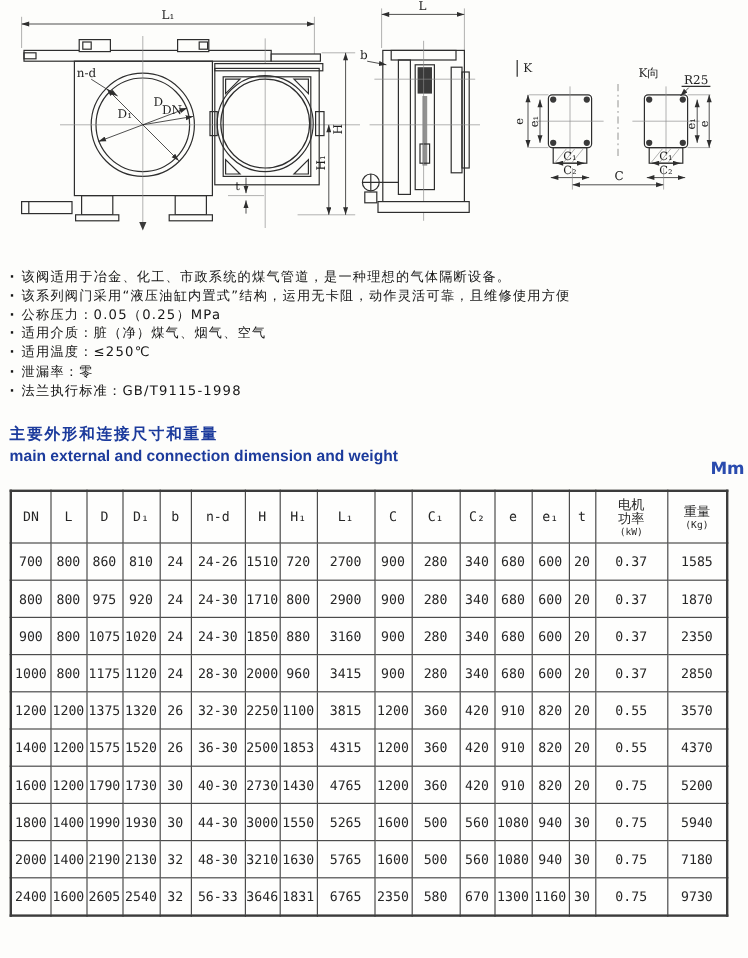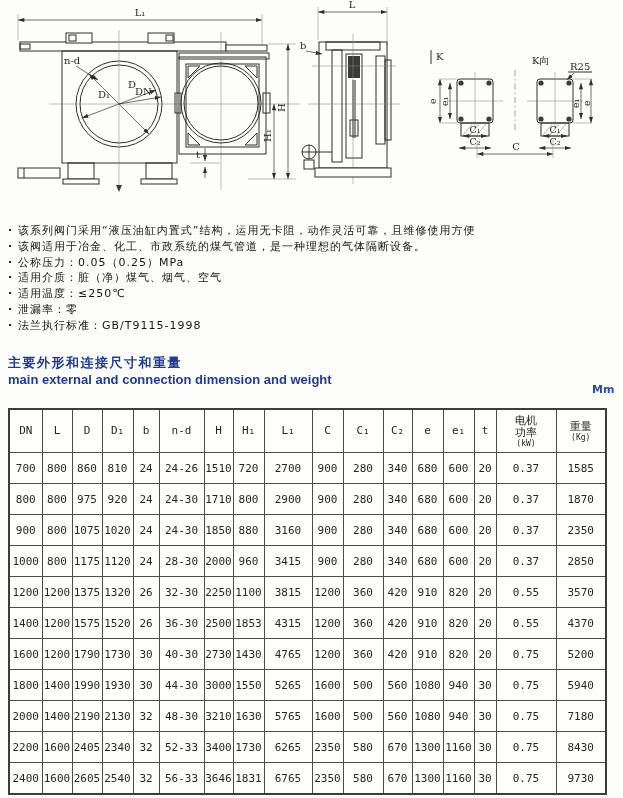--- a/index.html
+++ b/index.html
@@ -19,21 +19,21 @@
   .lblb{font:10px "DejaVu Serif",serif;fill:#1d1d1d;}
   
   .bullets{position:absolute;left:8px;top:223px;width:608px;font-size:11px;
            letter-spacing:1px;line-height:15.8px;color:#151515;}
   .bullet{white-space:nowrap;}
   .bm{display:inline-block;width:10px;font-weight:bold;}
   
   .heading{position:absolute;left:8px;top:354px;color:#1c3b9c;}
   .h-zh{font-size:13px;font-weight:bold;letter-spacing:1.5px;line-height:17px;}
   .h-en{font-size:13px;font-weight:bold;line-height:18px;font-family:"Liberation Sans","DejaVu Sans",sans-serif;}
-  .unit{position:absolute;left:592px;top:383px;color:#2a4bae;font-size:11px;font-weight:bold;}
+  .unit{position:absolute;left:592px;top:383px;color:#2a4bae;font-size:14px;font-weight:bold;}
   
   .tblwrap{position:absolute;left:8px;top:408px;}
   table{border-collapse:collapse;table-layout:fixed;background:#fefefd;}
   th,td{border:1px solid #4c4c4c;text-align:center;vertical-align:middle;padding:0;
         font-family:"DejaVu Sans Mono","DejaVu Sans",sans-serif;color:#262626;}
   table{border:2px solid #3c3c3c;}
   th{height:42px;font-size:11px;font-weight:normal;line-height:12px;}
   th .small{font-size:8px;line-height:9px;}
   td{height:30px;font-size:11px;}
 </style>
@@ -213,22 +213,22 @@
       </g>
 
       <text class="lblb" x="516" y="150" text-anchor="middle">C</text>
       <line class="dim" x1="477" y1="154" x2="553" y2="154" marker-start="url(#as)" marker-end="url(#ae)"></line>
       <line class="thin" x1="477" y1="140" x2="477" y2="158"></line>
       <line class="thin" x1="553" y1="140" x2="553" y2="158"></line>
     </svg>
   </div>
 
   <div class="bullets">
+      <div class="bullet"><span class="bm">·</span><span>该阀适用于冶金、化工、市政系统的煤气管道，是一种理想的气体隔断设备。</span></div>
       <div class="bullet"><span class="bm">·</span><span>该系列阀门采用“液压油缸内置式”结构，运用无卡阻，动作灵活可靠，且维修使用方便</span></div>
-      <div class="bullet"><span class="bm">·</span><span>该阀适用于冶金、化工、市政系统的煤气管道，是一种理想的气体隔断设备。</span></div>
       <div class="bullet"><span class="bm">·</span><span>公称压力：0.05（0.25）MPa</span></div>
       <div class="bullet"><span class="bm">·</span><span>适用介质：脏（净）煤气、烟气、空气</span></div>
       <div class="bullet"><span class="bm">·</span><span>适用温度：≤250℃</span></div>
       <div class="bullet"><span class="bm">·</span><span>泄漏率：零</span></div>
       <div class="bullet"><span class="bm">·</span><span>法兰执行标准：GB/T9115-1998</span></div>
     </div>
 
   <div class="heading">
     <div class="h-zh">主要外形和连接尺寸和重量</div>
     <div class="h-en">main external and connection dimension and weight</div>
@@ -480,39 +480,20 @@
             <td>1600</td>
             <td>500</td>
             <td>560</td>
             <td>1080</td>
             <td>940</td>
             <td>30</td>
             <td>0.75</td>
             <td>7180</td>
           </tr>
           <tr>
-            <td>2200</td>
-            <td>1600</td>
-            <td>2405</td>
-            <td>2340</td>
-            <td>32</td>
-            <td>52-33</td>
-            <td>3400</td>
-            <td>1730</td>
-            <td>6265</td>
-            <td>2350</td>
-            <td>580</td>
-            <td>670</td>
-            <td>1300</td>
-            <td>1160</td>
-            <td>30</td>
-            <td>0.75</td>
-            <td>8430</td>
-          </tr>
-          <tr>
             <td>2400</td>
             <td>1600</td>
             <td>2605</td>
             <td>2540</td>
             <td>32</td>
             <td>56-33</td>
             <td>3646</td>
             <td>1831</td>
             <td>6765</td>
             <td>2350</td>

